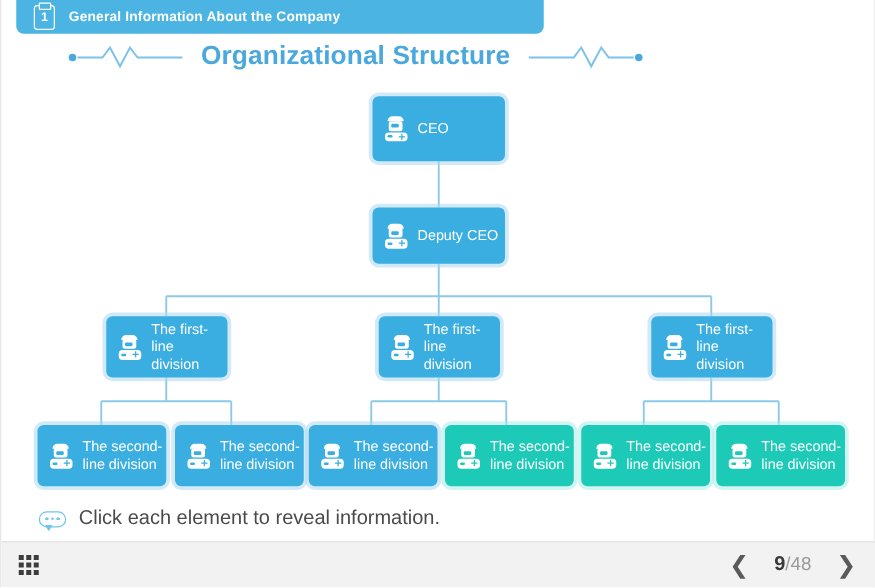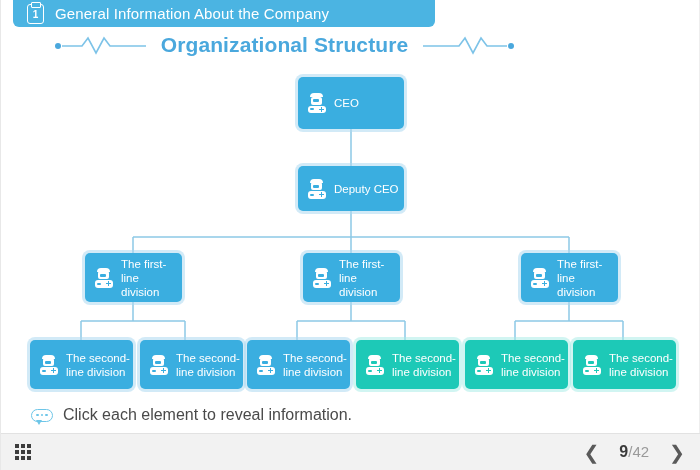--- a/index.html
+++ b/index.html
@@ -45,22 +45,22 @@
     background: #4bb4e2;
     border: 1.4px solid #ffffff;
     border-radius: 1px;
   }
   .clip-num {
     font-size: 10px; font-weight: bold; color: #ffffff;
     line-height: 1; position: relative; top: 1px;
   }
   .header-title {
     margin-left: 11px;
-    font-size: 15px;
-    font-weight: normal;
+    font-size: 11px;
+    font-weight: bold;
     color: #ffffff;
     letter-spacing: .15px;
     white-space: nowrap;
   }
 
   
   .title-row {
     position: absolute;
     left: 0; top: 33px;
     width: 567px;
@@ -425,18 +425,18 @@
         <span></span>
       <span></span>
         <span></span>
         <span></span>
       <span></span>
         <span></span>
         <span></span>
     </span>
     <span class="nav">
       <span class="chev">❮</span>
-      <span class="pager"><b>9</b><span>/42</span></span>
+      <span class="pager"><b>9</b><span>/48</span></span>
       <span class="chev">❯</span>
     </span>
   </div>
 
 </div>
 
 </body></html>

